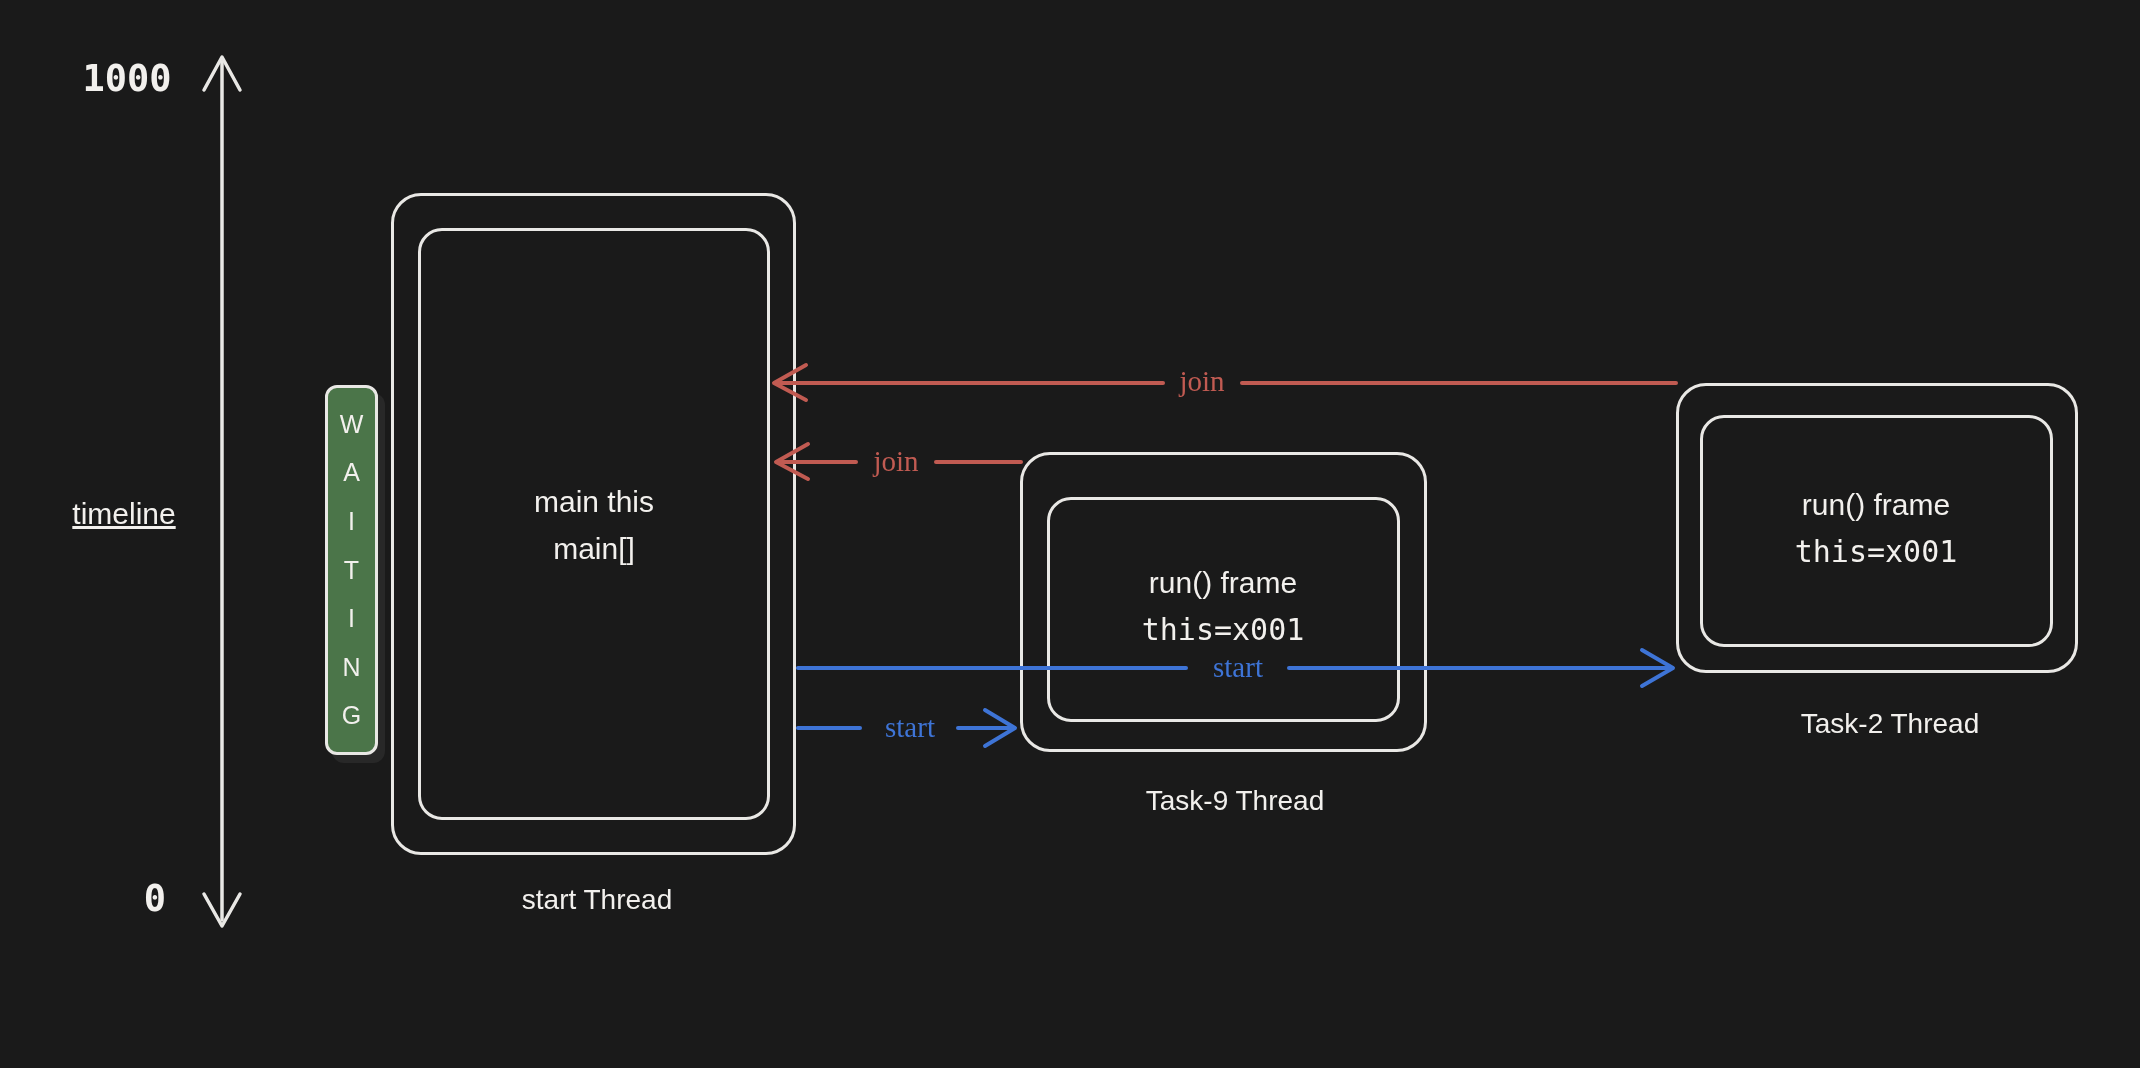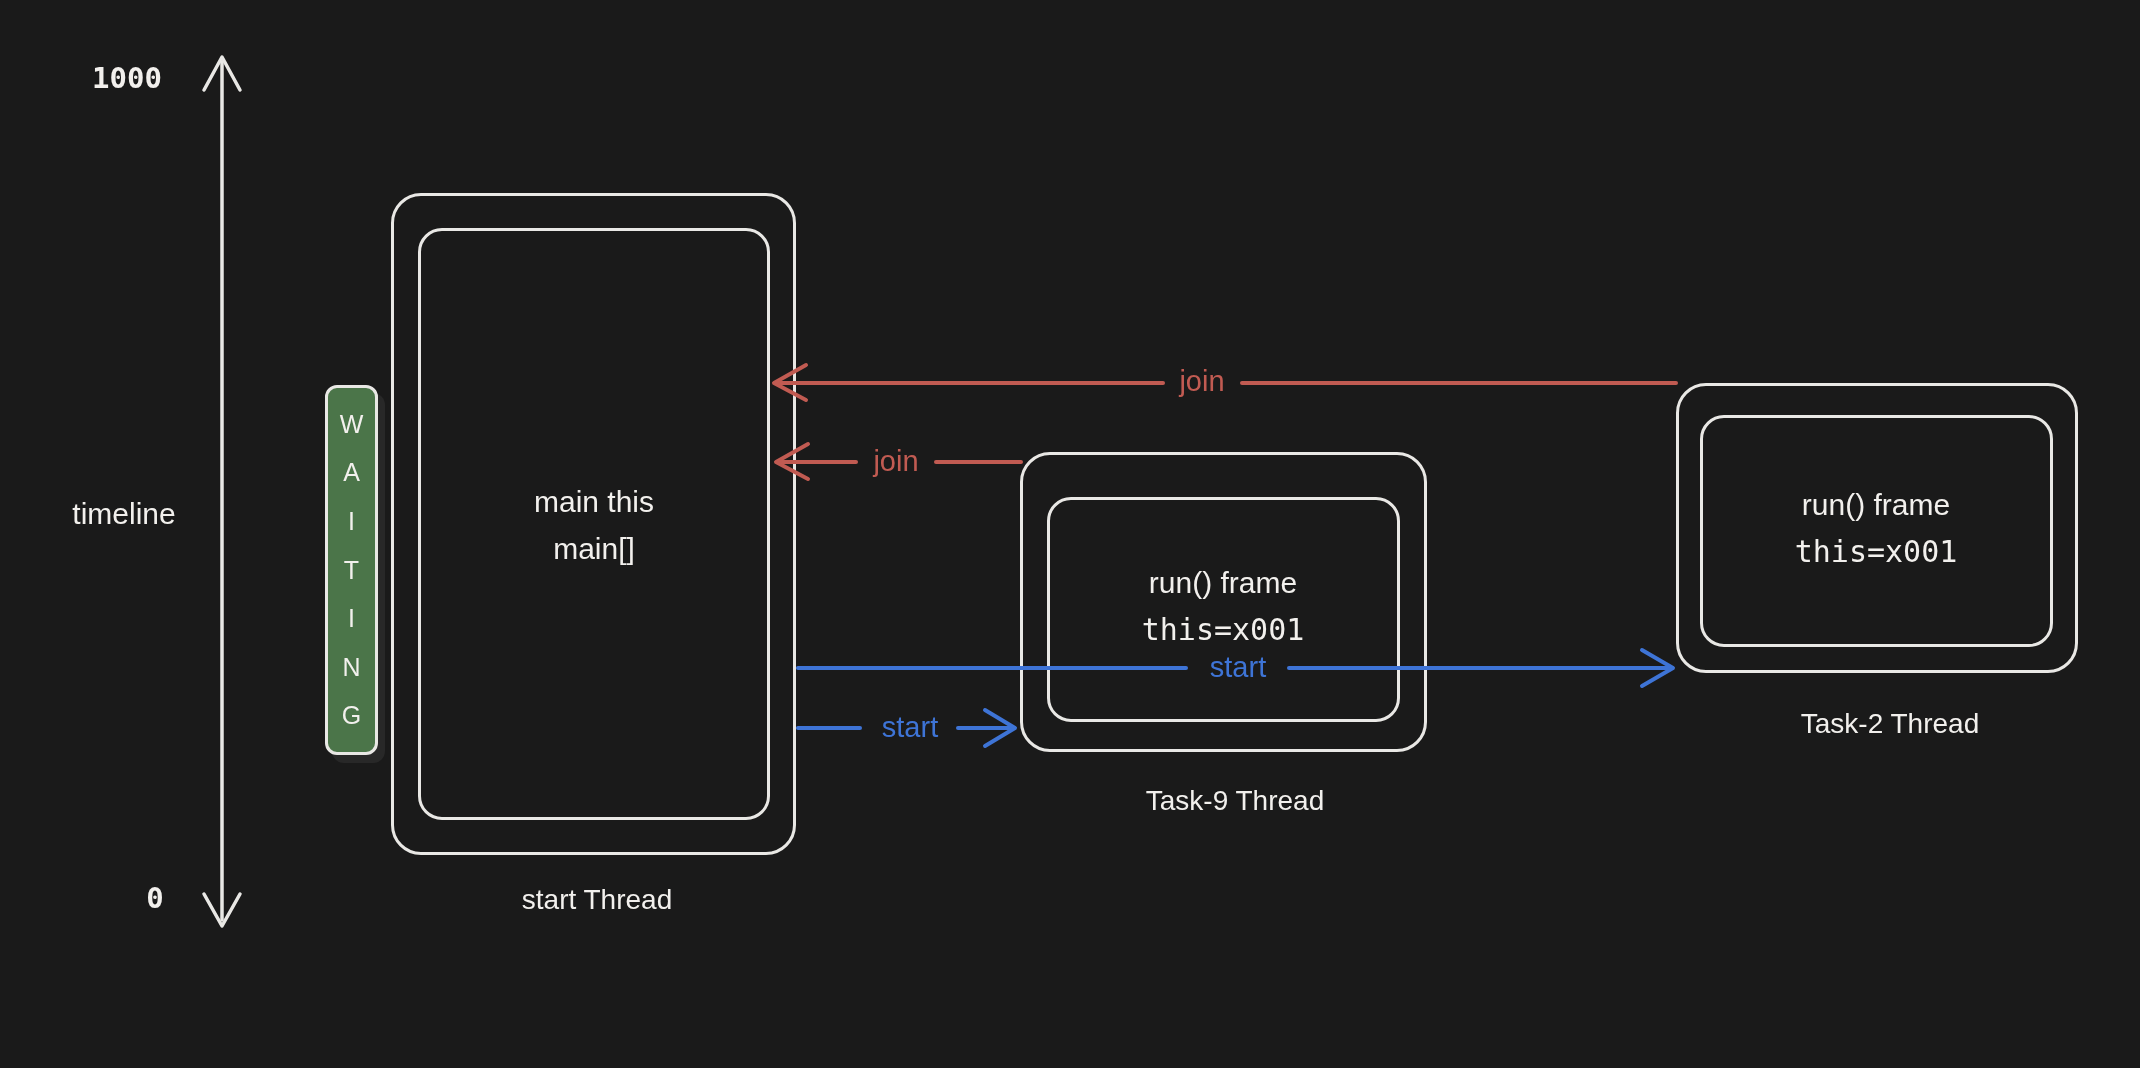--- a/index.html
+++ b/index.html
@@ -38,25 +38,25 @@
     z-index: 3;
     pointer-events: none;
   }
   svg .wline { stroke: var(--stroke); stroke-width: 3.5; fill: none; stroke-linecap: round; stroke-linejoin: round; }
   svg .jline { stroke: var(--join);  stroke-width: 4;   fill: none; stroke-linecap: round; stroke-linejoin: round; }
   svg .sline { stroke: var(--start); stroke-width: 4;   fill: none; stroke-linecap: round; stroke-linejoin: round; }
 
   
   .lbl { position: absolute; z-index: 4; white-space: nowrap; }
   .mono { font-family: "DejaVu Sans Mono", monospace; }
-  .axis-num { font-family: "DejaVu Sans Mono", monospace; font-size: 29px; font-weight: bold; color: var(--text); }
-  .axis-name { font-size: 30px; color: var(--text); }
+  .axis-num { font-family: "DejaVu Sans Mono", monospace; font-size: 37px; font-weight: bold; color: var(--text); }
+  .axis-name { font-size: 30px; color: var(--text); text-decoration: underline; }
   .frame-text { font-size: 30px; line-height: 47px; text-align: center; color: var(--text); }
   .thread-name { font-size: 28px; color: var(--text); }
-  .arrow-lbl { font-size: 29px; }
+  .arrow-lbl { font-size: 29px; font-family: Liberation Serif, serif; }
   .join-lbl { color: var(--join); }
   .start-lbl { color: var(--start); }
 
   
   .waiting-badge {
     position: absolute;
     left: 325px; top: 385px;
     width: 53px; height: 370px;
     background: var(--waiting-bg);
     border: 3px solid var(--stroke);

